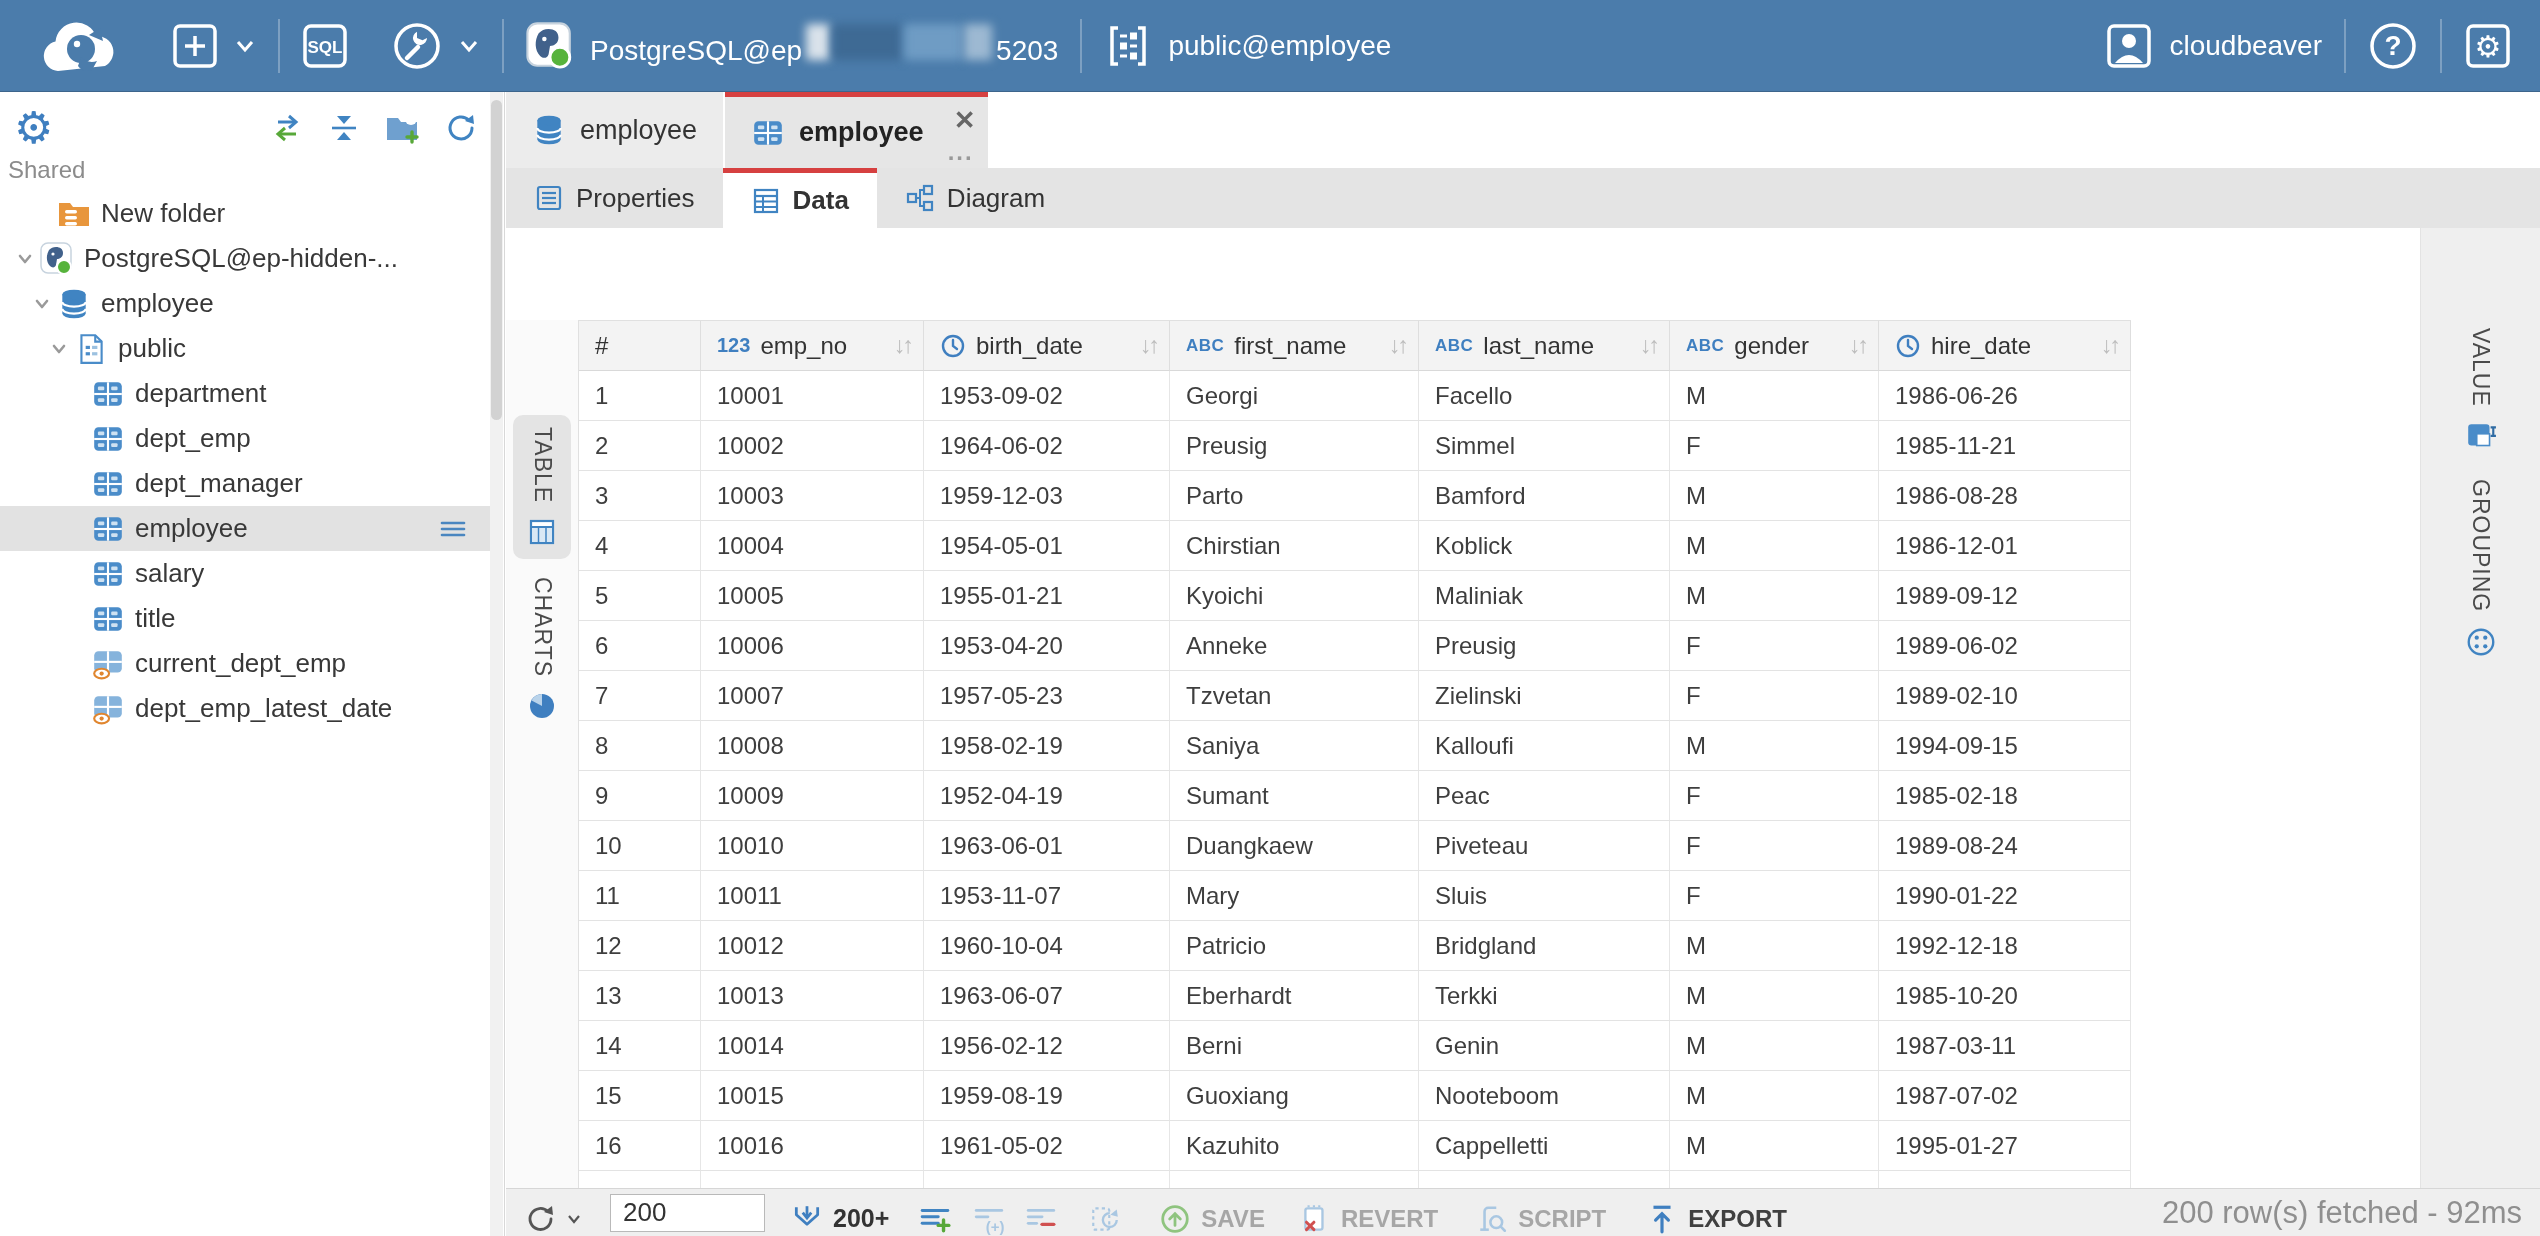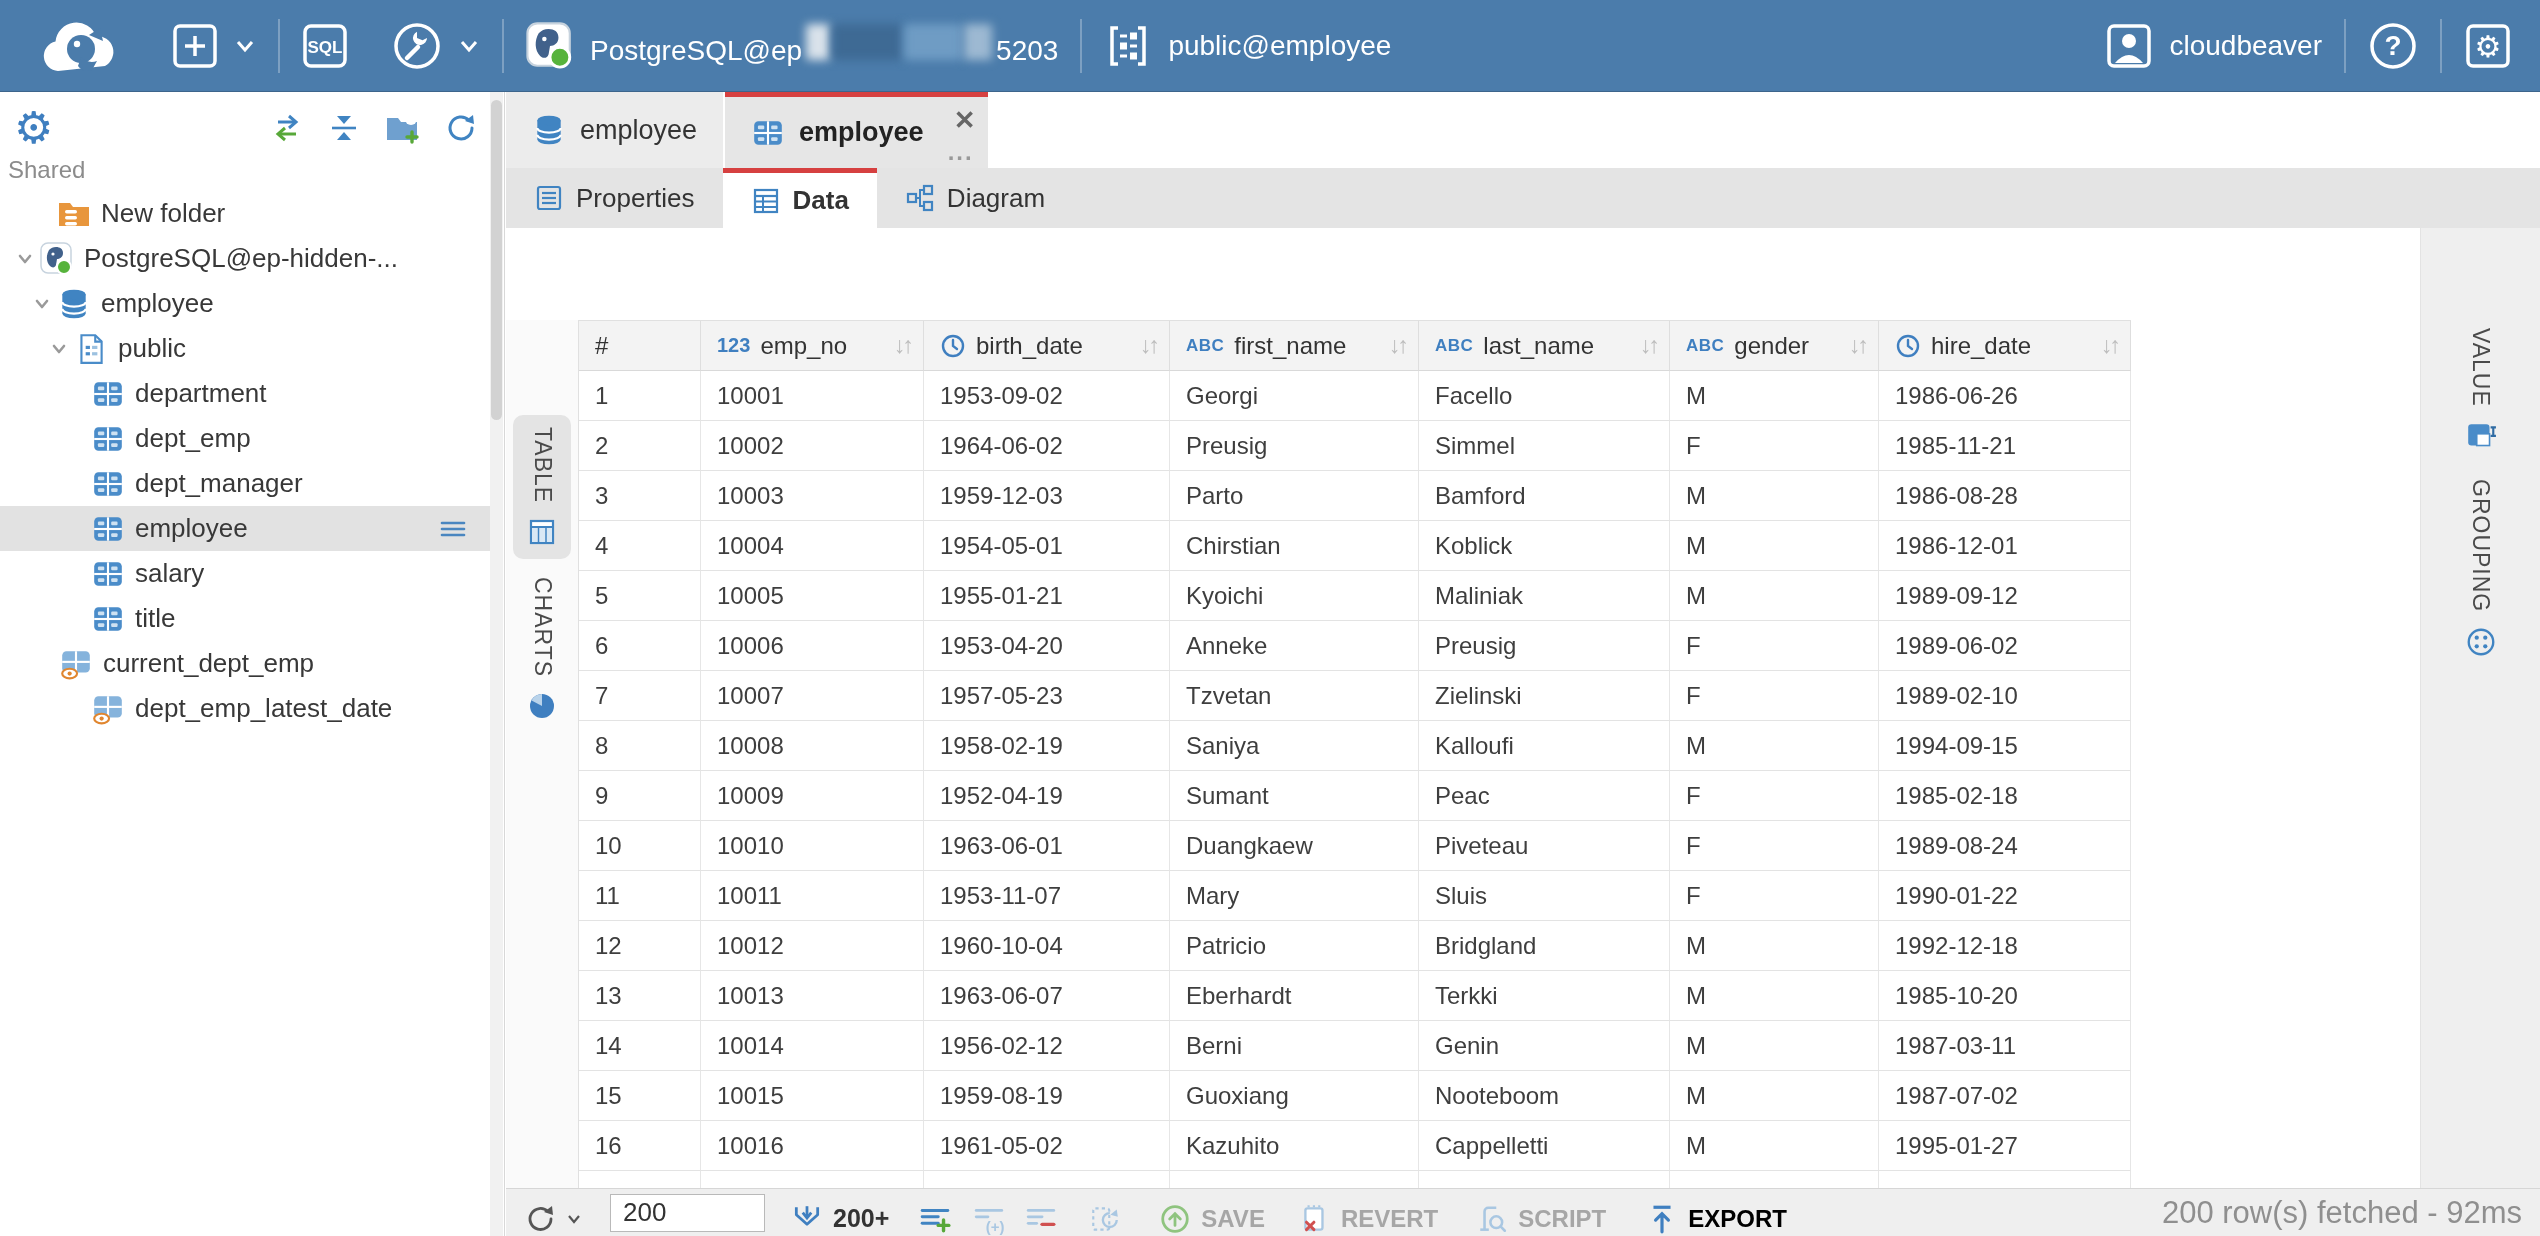--- a/index.html
+++ b/index.html
@@ -69,21 +69,21 @@
   .tnum{color:#3f7fc0;font-size:20px;font-weight:700;}
   .tabc{color:#3f7fc0;font-size:17px;font-weight:700;letter-spacing:.5px;}
   .c{border-right:1px solid #e6e6e6;border-bottom:1px solid #e3e3e3;display:flex;align-items:center;
     padding-left:16px;font-size:24px;color:#3e3e3e;background:#fff;box-sizing:border-box;cursor:cell;}
   .s{border-right:1px solid #e6e6e6;background:#fff;}
   
   .toolbar{position:absolute;left:0;top:1096px;width:2034px;height:48px;background:#efefef;
     border-top:1px solid #d6d6d6;box-sizing:border-box;display:flex;align-items:center;}
   .tbtn{display:flex;align-items:center;gap:10px;cursor:pointer;margin-top:12px;}
   .tbtn .lbl{font-size:24px;font-weight:700;color:#a6a6a6;}
-  .tbtn.enabled .lbl{color:#000000;}
+  .tbtn.enabled .lbl{color:#404040;}
   .rowlimit{margin-left:28px;width:155px;height:38px;border:1px solid #b9b9b9;background:#fff;
     font-size:26px;color:#333;padding:0 12px;font-family:"Liberation Sans",sans-serif;box-sizing:border-box;}
   .fetchlbl{font-size:25px;font-weight:700;color:#333;}
   .status{margin-left:auto;margin-right:18px;font-size:31px;color:#8f8f8f;white-space:nowrap;}
 </style>
 </head>
 <body>
 
 <header class="topbar">
   <div class="tb-btn" style="padding:0 20px 0 26px;">
@@ -341,21 +341,21 @@
           <rect x="3" y="5" width="26" height="22" rx="4" fill="#4a8cc9"></rect>
           <line x1="3" y1="16" x2="29" y2="16" stroke="#fff" stroke-width="2"></line>
           <line x1="16" y1="5" x2="16" y2="27" stroke="#fff" stroke-width="2"></line>
           <rect x="6.5" y="9" width="6" height="3.5" rx="1" fill="#cfe2f2"></rect>
           <rect x="19" y="9" width="6" height="3.5" rx="1" fill="#cfe2f2"></rect>
           <rect x="6.5" y="20" width="6" height="3.5" rx="1" fill="#cfe2f2"></rect>
           <rect x="19" y="20" width="6" height="3.5" rx="1" fill="#cfe2f2"></rect>
         </svg>
         <span class="tlabel">title</span>
       </div>
-      <div class="tree-row" style="padding-left: 29px;">
+      <div class="tree-row" style="padding-left: 61px;">
         <span class="chevbox"></span>
         <svg class="ticon" viewBox="0 0 32 32">
           <rect x="3" y="4" width="26" height="20" rx="4" fill="#85b3dc"></rect>
           <line x1="3" y1="14" x2="29" y2="14" stroke="#fff" stroke-width="2"></line>
           <line x1="16" y1="4" x2="16" y2="24" stroke="#fff" stroke-width="2"></line>
           <ellipse cx="10" cy="25" rx="7" ry="4.5" fill="#fff" stroke="#e0862f" stroke-width="2"></ellipse>
           <circle cx="10" cy="25" r="2" fill="#e0862f"></circle>
         </svg>
         <span class="tlabel">current_dept_emp</span>
       </div>

